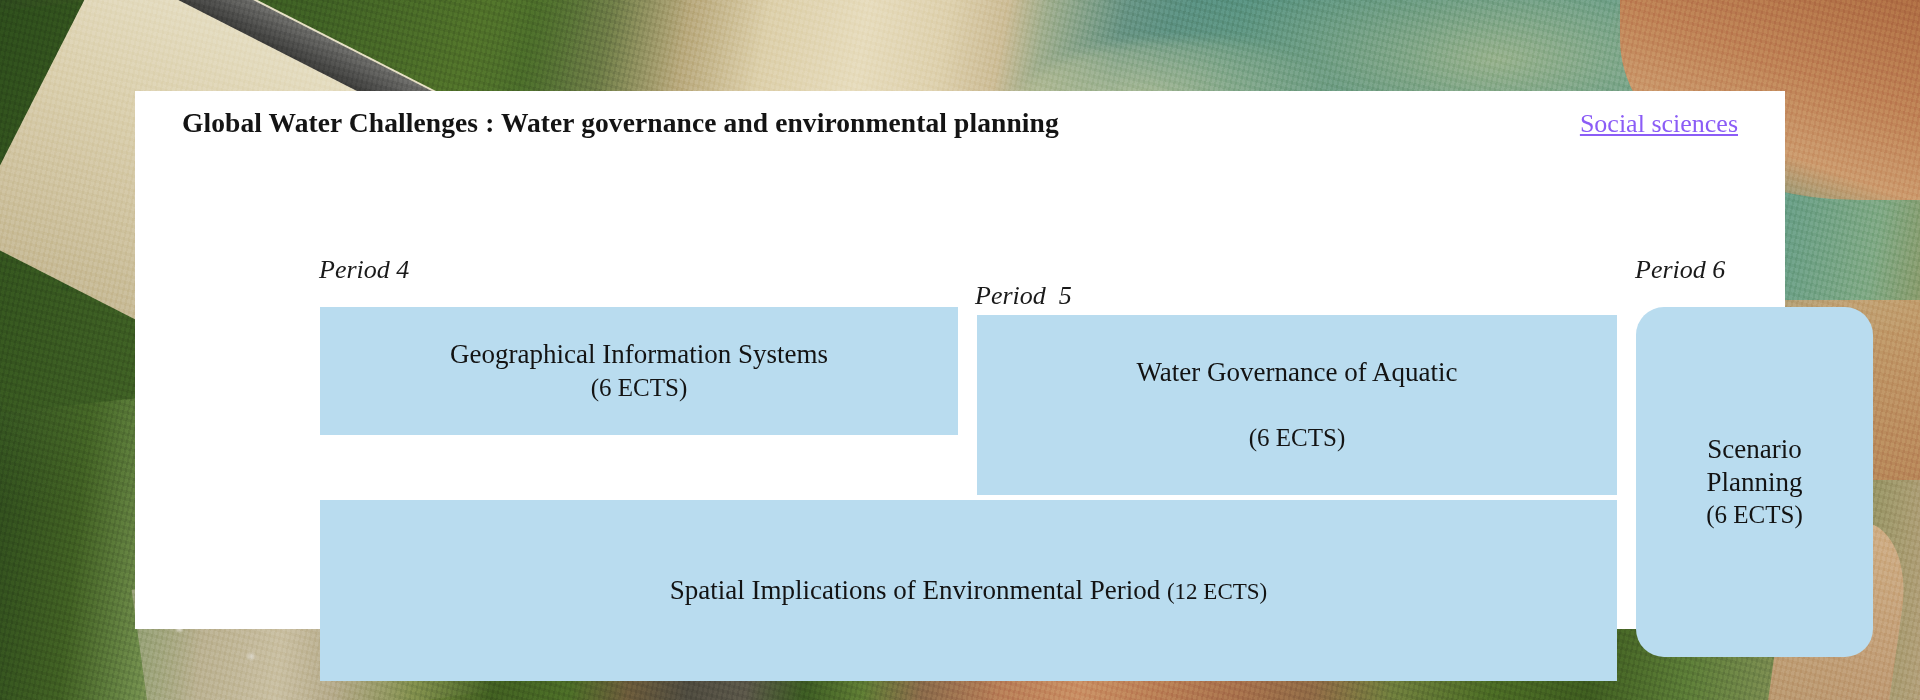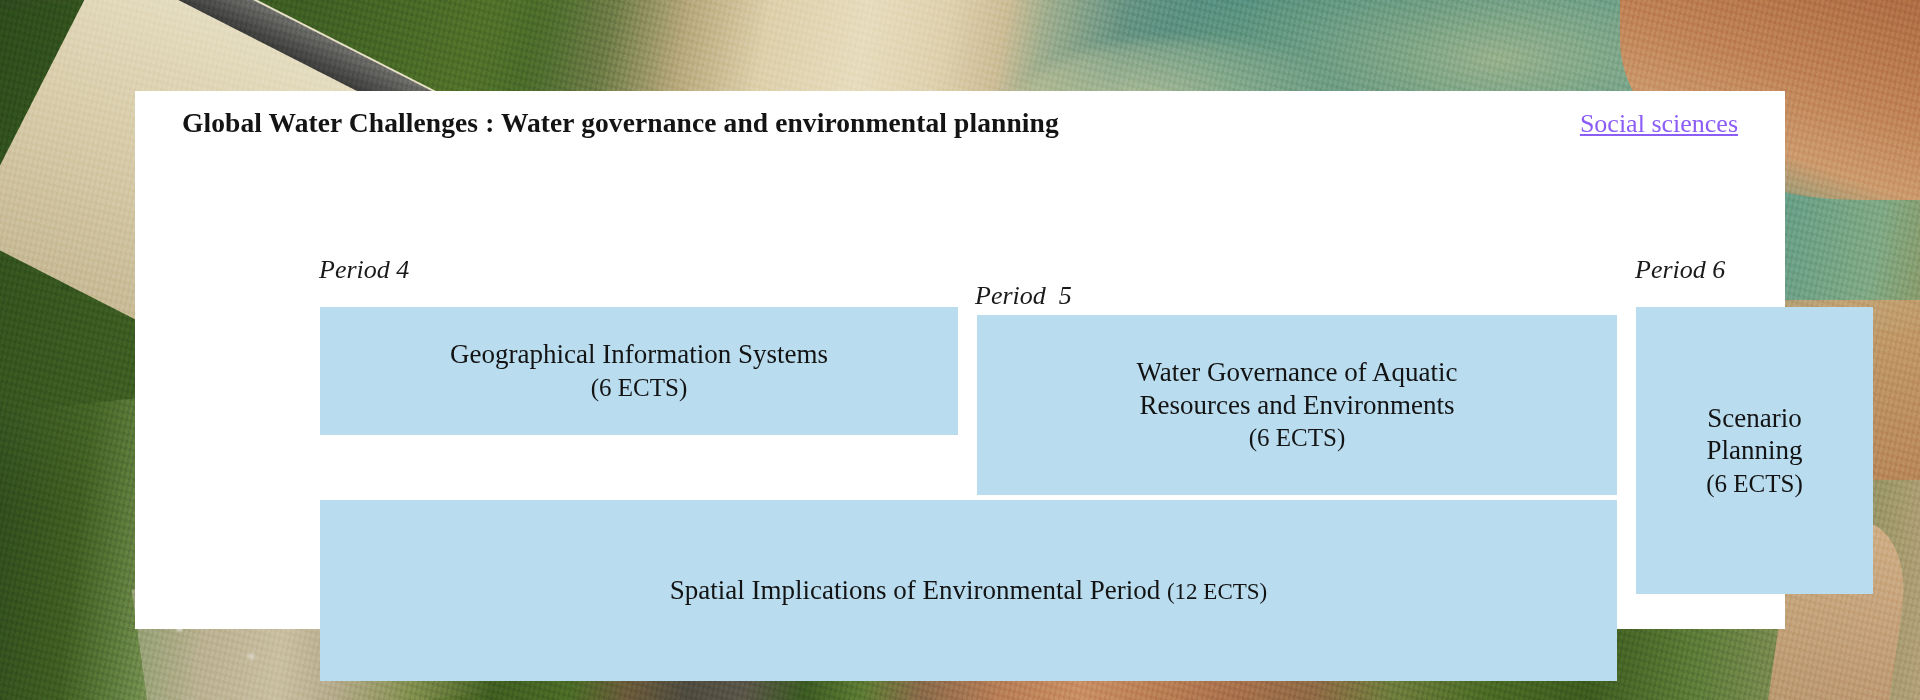--- a/index.html
+++ b/index.html
@@ -269,21 +269,22 @@
     top: 216px;
     width: 640px;
     height: 180px;
     margin-top: 8px;
   }
   
   #course-box-scenario-planning {
     left: 1501px;
     top: 216px;
     width: 237px;
-    height: 287px;
+    height: 350px;
+    border-radius: 28px;
   }
   
   #course-box-spatial-implications {
     left: 185px;
     top: 409px;
     width: 1297px;
     height: 181px;
   }
 </style>
 </head>
@@ -320,21 +321,21 @@
     <div class="course-box" id="course-box-gis">
       <div class="course-text">
         <span>Geographical Information Systems</span><br>
         <span class="ects">(6 ECTS)</span>
       </div>
     </div>
 
     <div class="course-box" id="course-box-water-governance">
       <div class="course-text">
         <span>Water Governance of Aquatic</span><br>
-        <span>Resources and Environments</span><br>
+        <br>
         <span class="ects">(6 ECTS)</span>
       </div>
     </div>
 
     <div class="course-box" id="course-box-scenario-planning">
       <div class="course-text">
         <span>Scenario</span><br>
         <span>Planning</span><br>
         <span class="ects">(6 ECTS)</span>
       </div>

